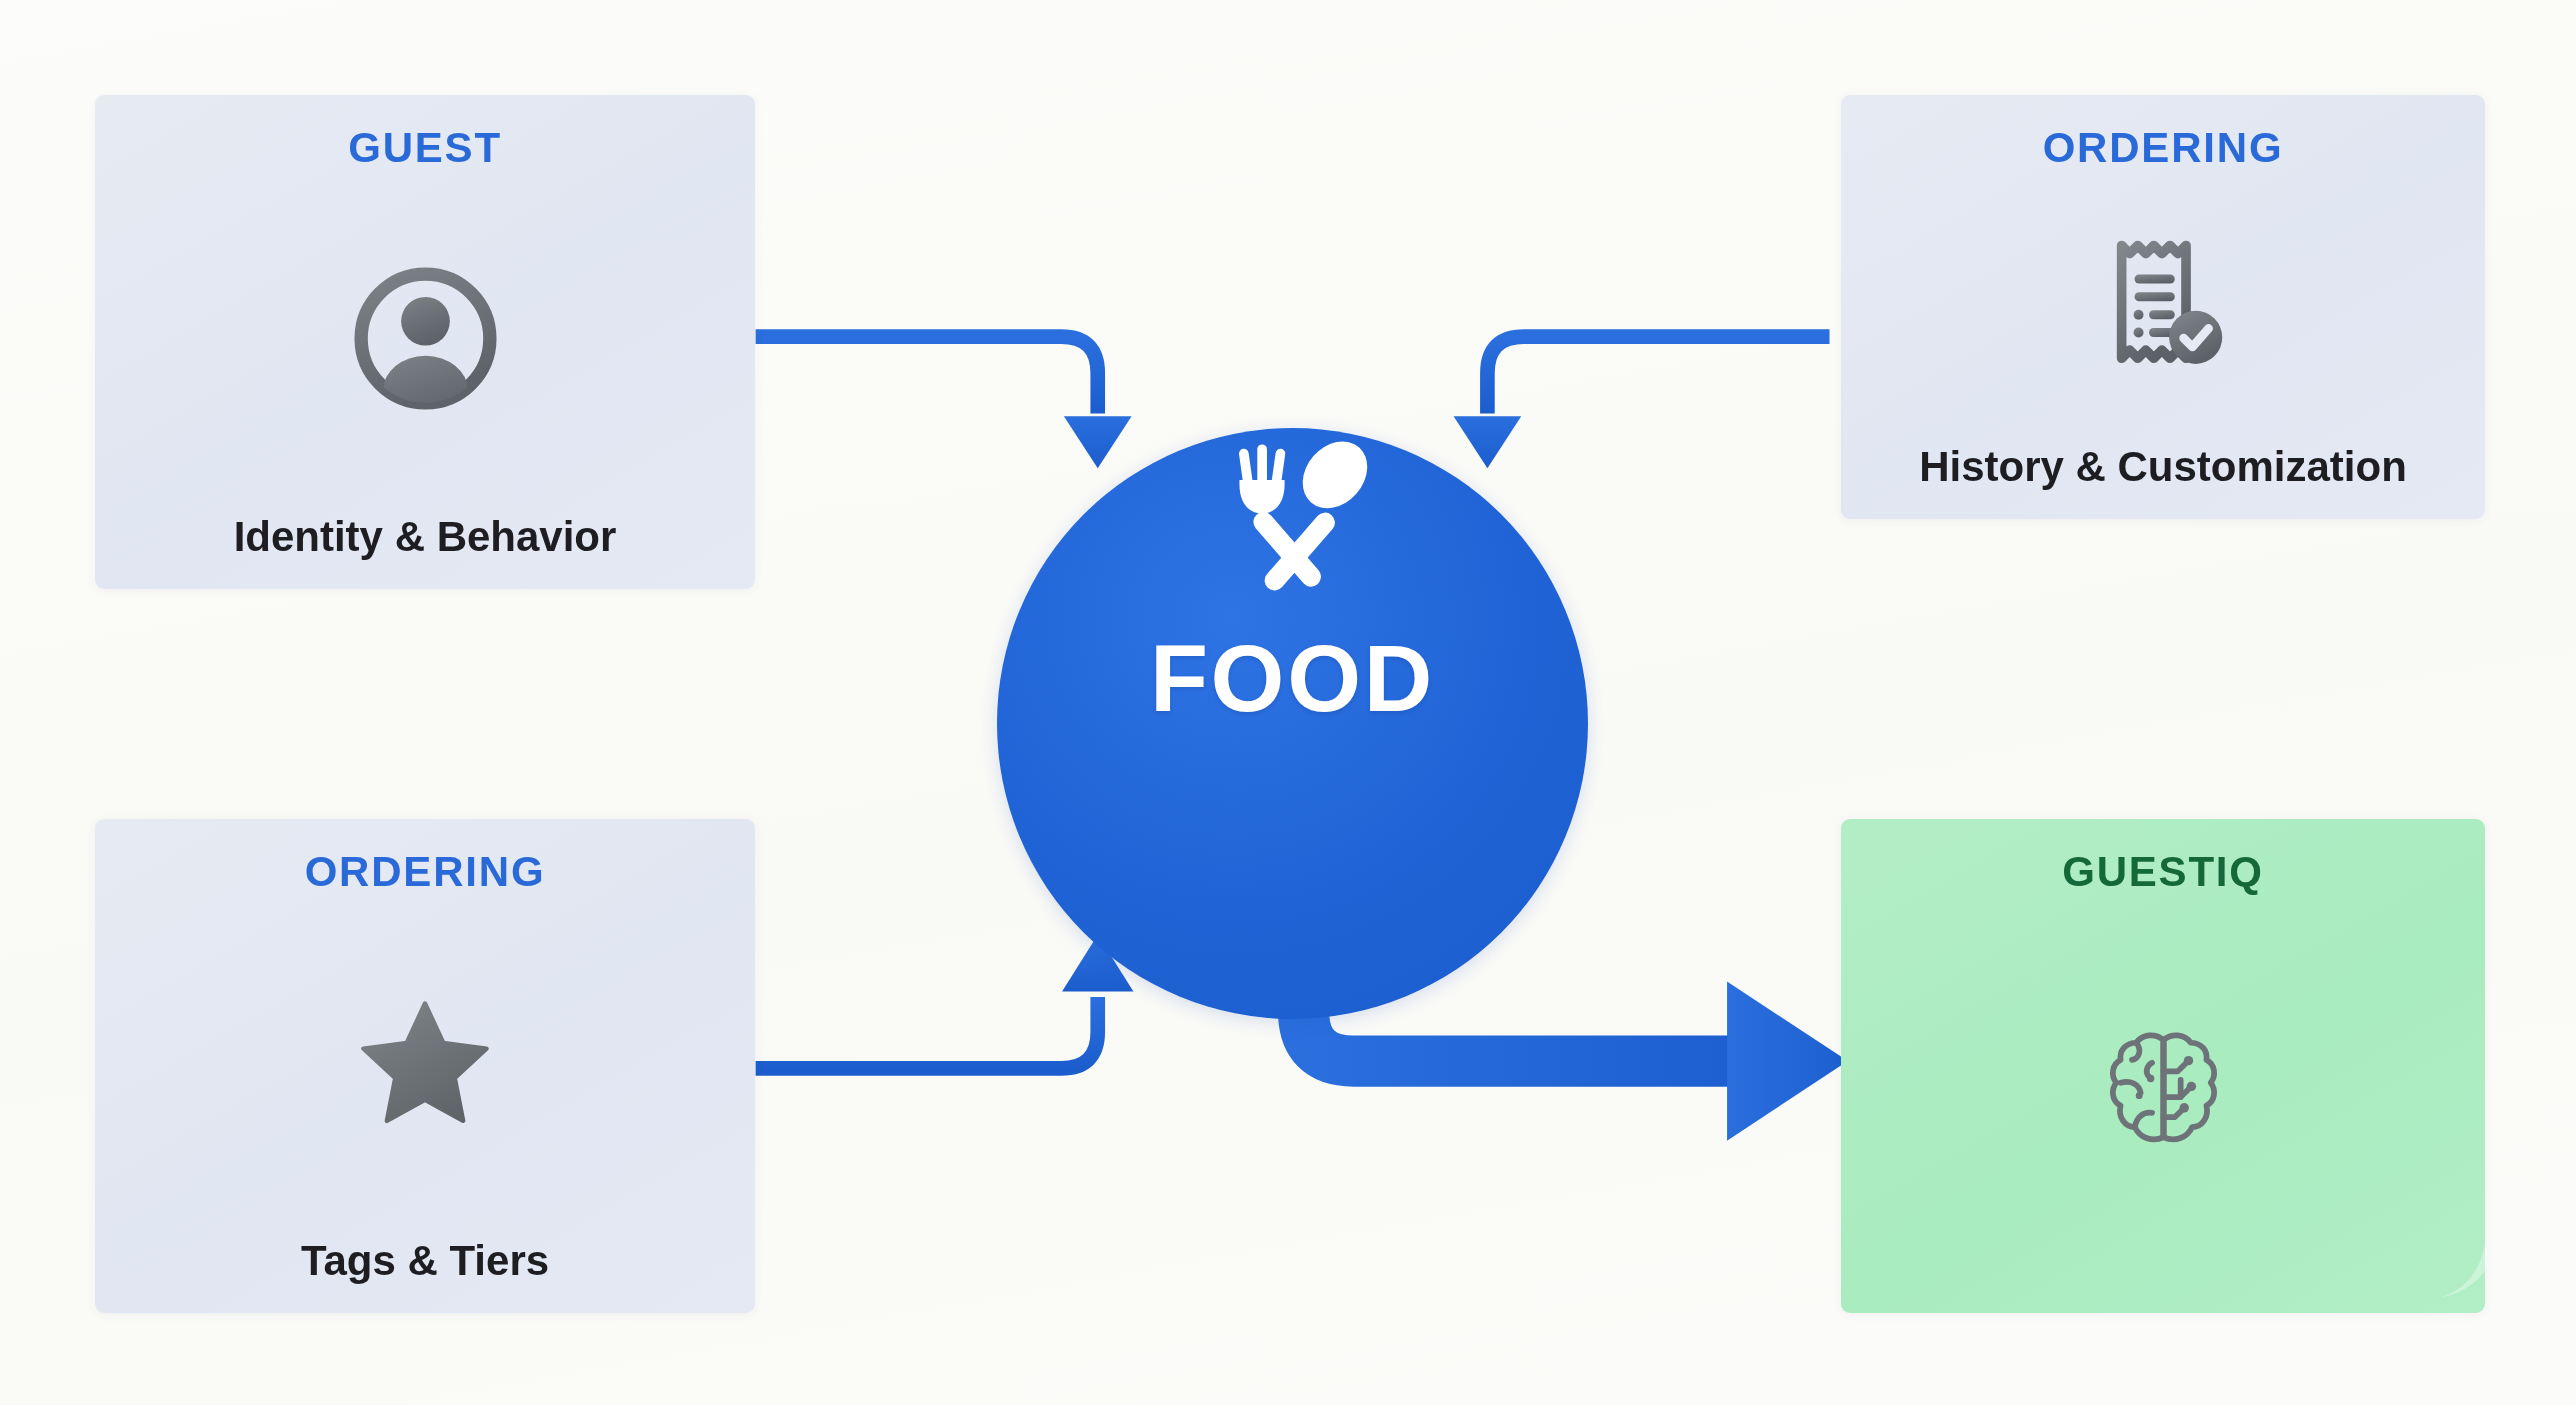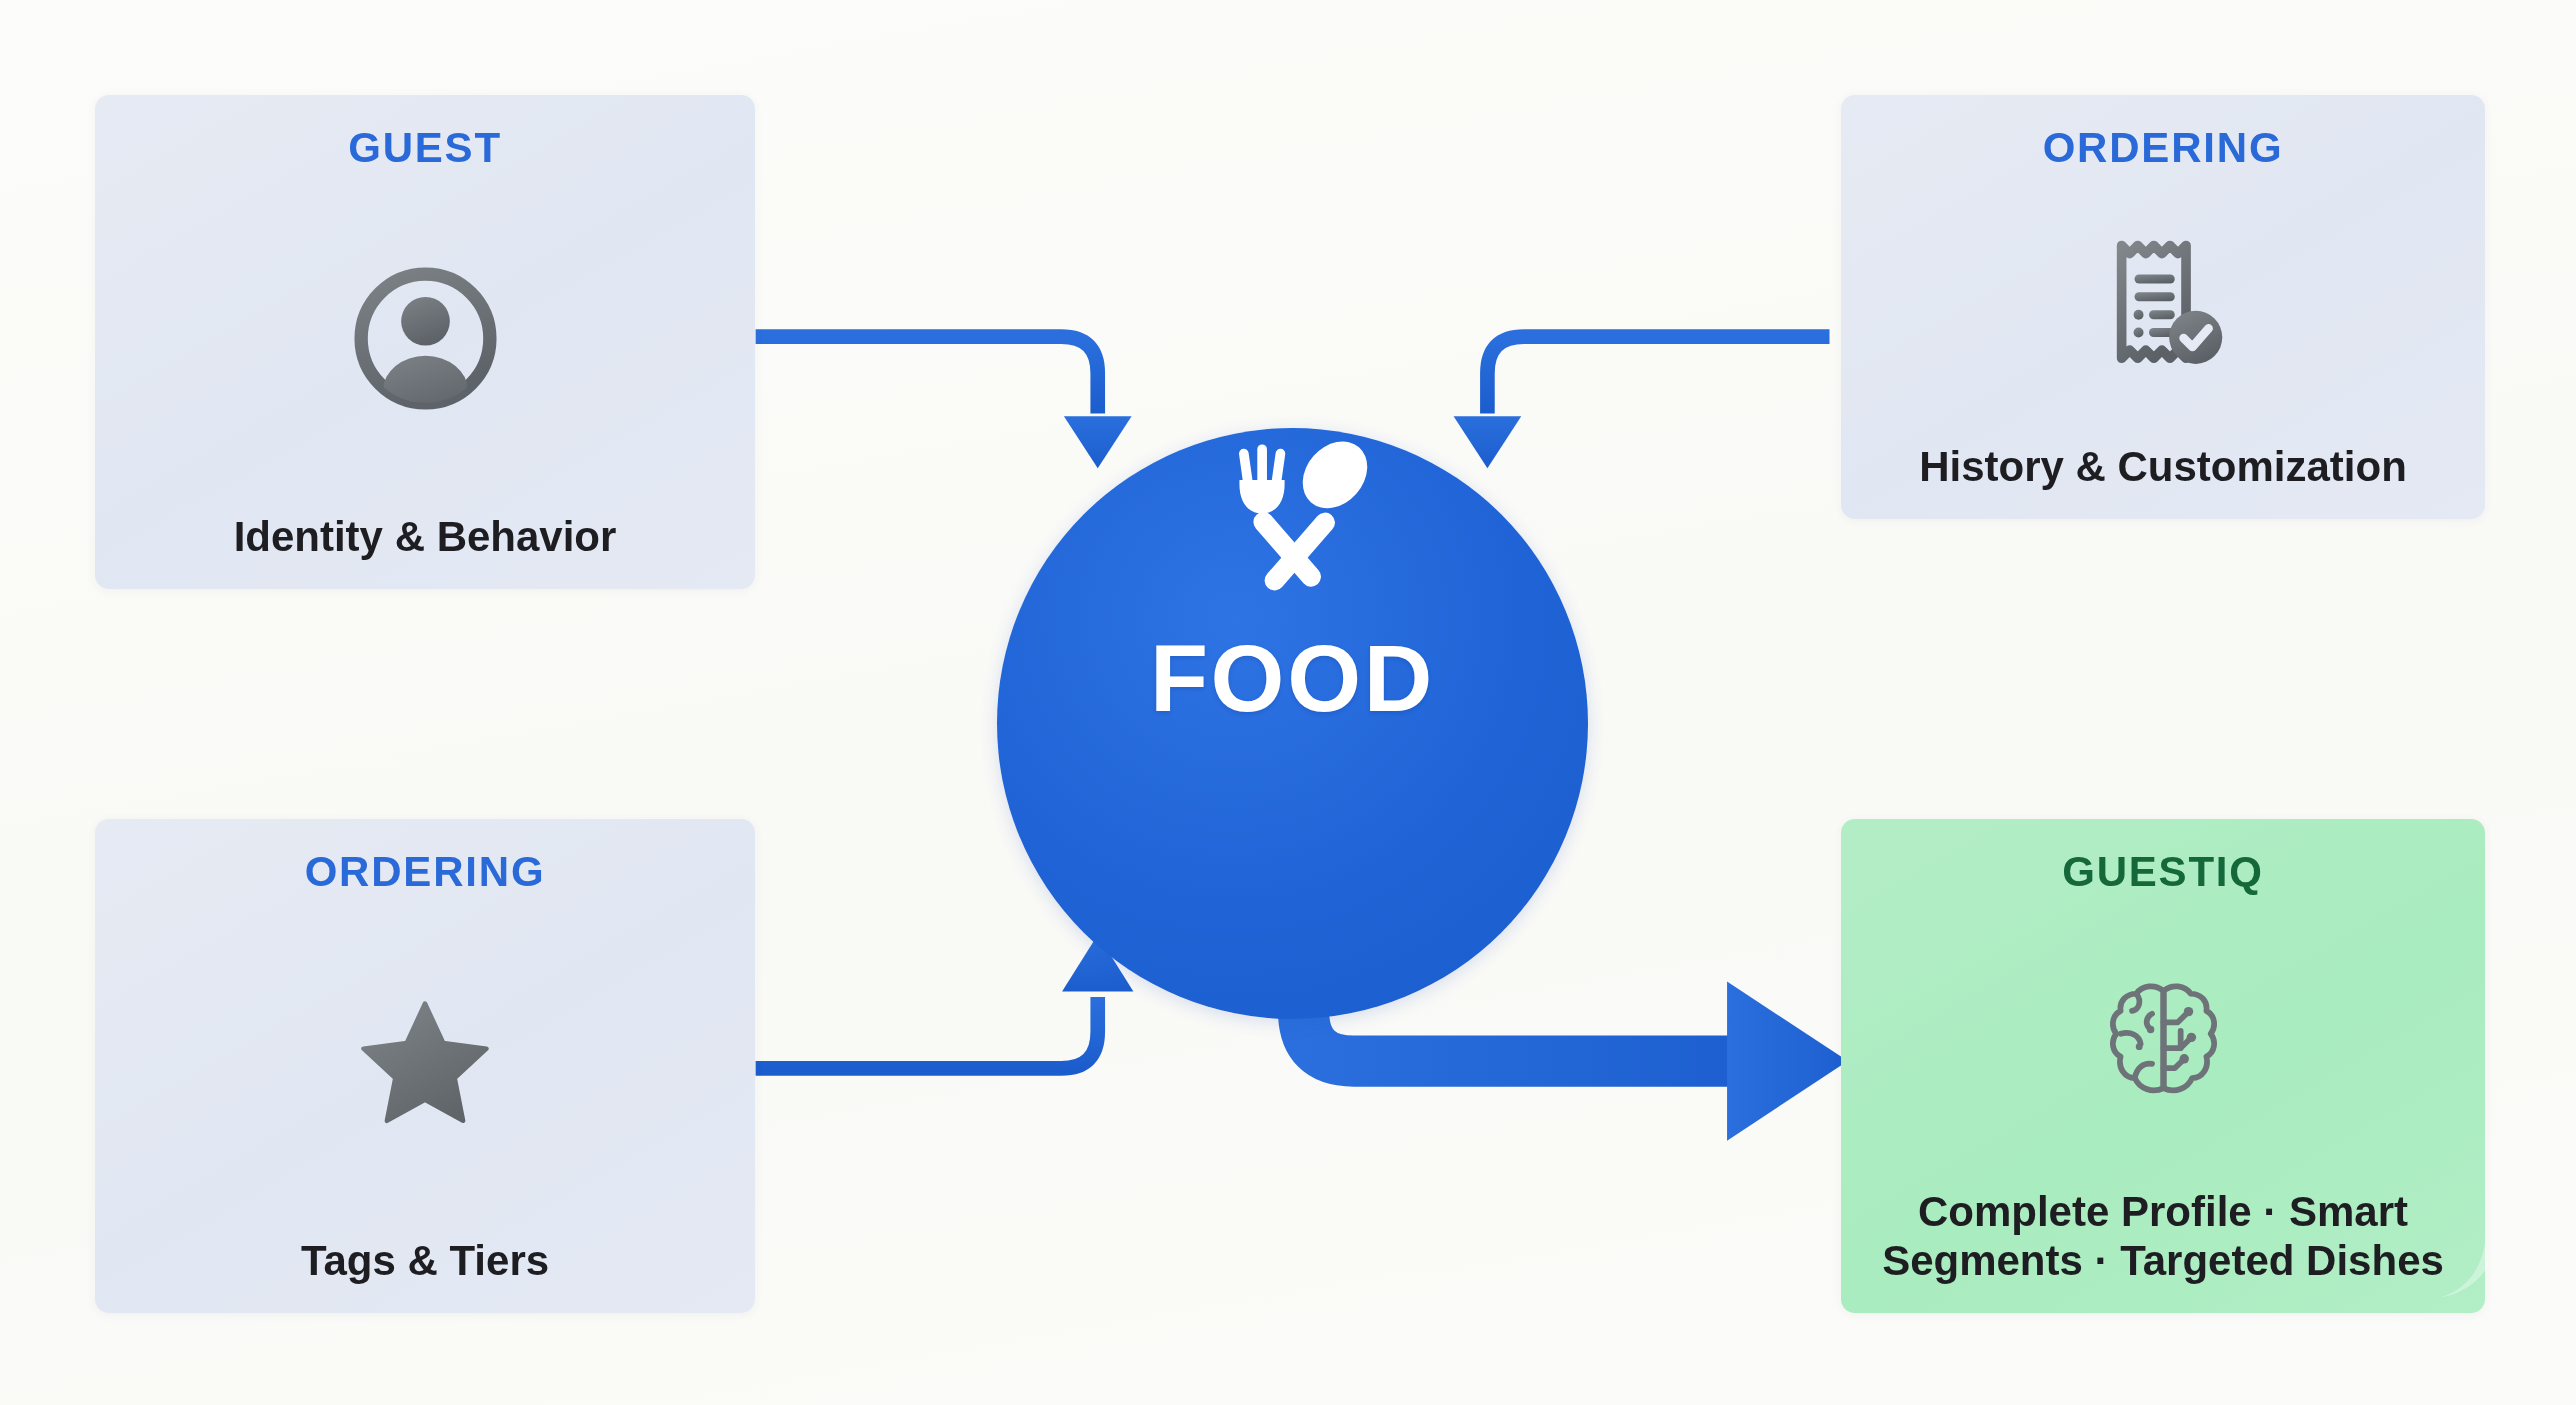--- a/index.html
+++ b/index.html
@@ -28,21 +28,21 @@
     top: 0;
     width: 2576px;
     height: 1405px;
     overflow: visible;
     pointer-events: none;
   }
 
   
   .card {
     position: absolute;
-    border-radius: 14px;
+    border-radius: 9px;
     box-sizing: border-box;
     display: flex;
     flex-direction: column;
     padding: 31px 25.6px 27.4px;
     box-shadow: 0 1.8px 9.1px rgba(60,70,95,0.05);
   }
   .card.blue-card {
     background: linear-gradient(150deg, #e6eaf3 0%, #e1e7f2 50%, #e4e9f4 100%);
   }
   .card.green-card {
@@ -280,21 +280,20 @@
         </g>
         <g fill="#6d7378">
           <circle cx="67.5" cy="30.5" r="3.3"></circle>
           <circle cx="69.5" cy="48.5" r="3.3"></circle>
           <circle cx="64.5" cy="63.5" r="3.3"></circle>
           <circle cx="41" cy="43" r="2.6"></circle>
           <circle cx="33" cy="55" r="2.4"></circle>
         </g>
       </svg>
     </div>
-    <div class="card-caption">Complete Profile · Smart Segments · Targeted Dishes</div>
   </div>
 
   <svg id="corner-sheen" viewBox="0 0 150 120" aria-hidden="true">
     <path d="M 128 18 C 126 52 110 78 78 88 C 96 86 118 74 130 54 Z" fill="#ffffff" opacity="0.34"></path>
   </svg>
 
 </div>
 
 
 </body></html>

